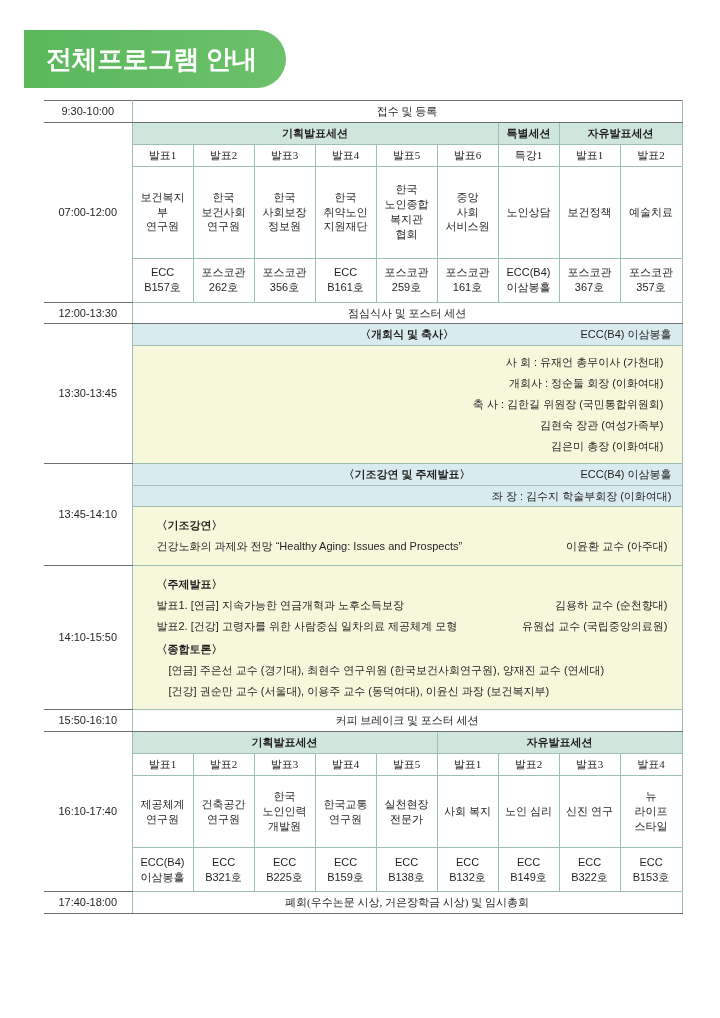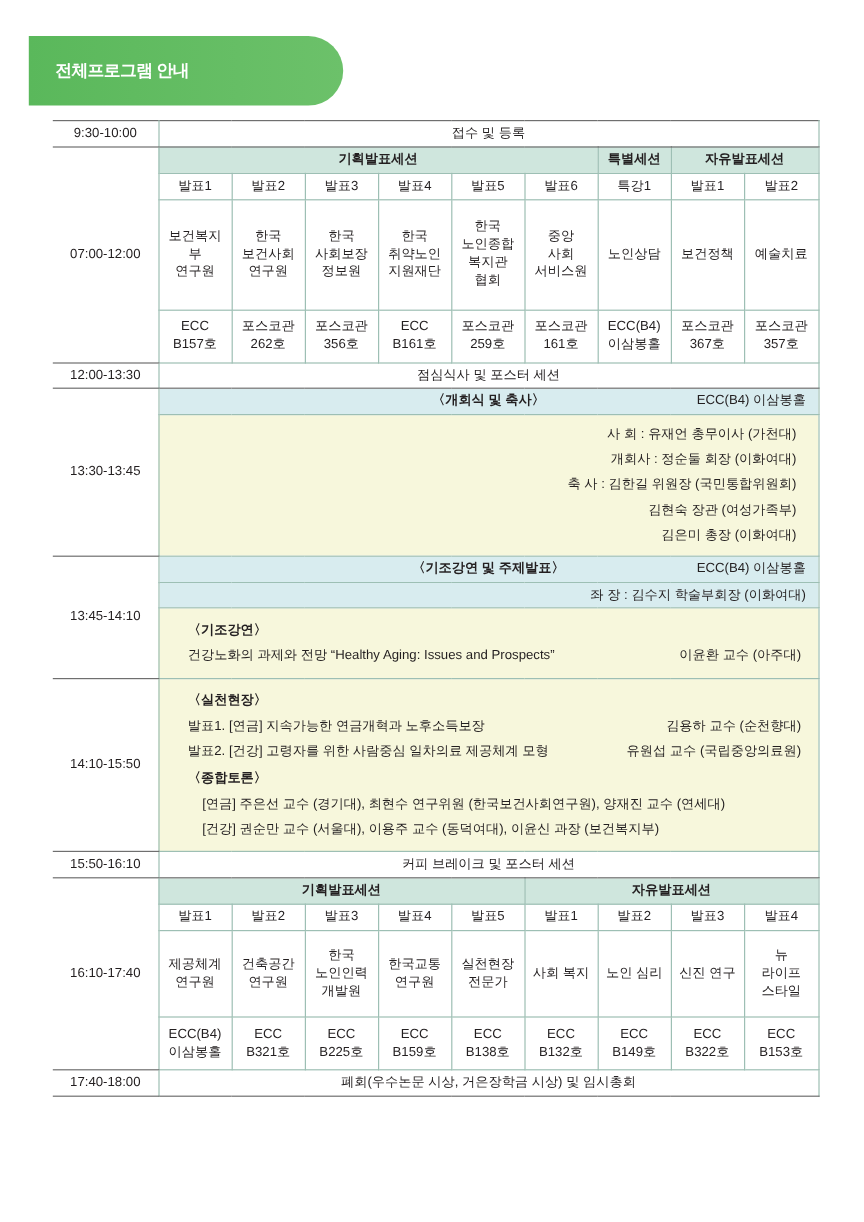--- a/index.html
+++ b/index.html
@@ -25,21 +25,21 @@
     width: 262px;
     height: 58px;
     background: #5cb85c;
     background: linear-gradient(90deg, #5ab85b 0%, #6cc16a 100%);
     border-radius: 0 29px 29px 0;
     display: flex;
     align-items: center;
   }
   .banner-title {
     color: #ffffff;
-    font-size: 14px;
+    font-size: 26px;
     font-weight: bold;
     letter-spacing: -0.5px;
     padding-left: 22px;
   }
   
   .schedule {
     position: absolute;
     left: 44px;
     top: 100px;
     width: 638px;
@@ -73,21 +73,21 @@
   .plain {
     background: #ffffff;
     text-align: left;
     padding-left: 12px;
   }
   .center { text-align: center; }
   .hdr-green {
     background: #cfe6dd;
     font-weight: bold;
   }
-  .cell-white { background: #ffffff; }
+  .cell-white { background: #ffffff; font-family: Liberation Serif, serif; }
   .cell-body { background: #ffffff; }
   .yellow { background: #f7f7dc; }
   .title-strip {
     background: #d8ecef;
     text-align: left;
     padding: 3px 10px;
     position: relative;
     font-weight: bold;
     margin-left: 38px;
   }
@@ -256,21 +256,21 @@
           <div class="two-col rowline">
             <span class="l">건강노화의 과제와 전망 “Healthy Aging: Issues and Prospects”</span>
             <span class="r">이윤환 교수 (아주대)</span>
           </div>
         </td>
       </tr>
 
       <tr>
         <td class="timecol">14:10-15:50</td>
         <td colspan="9" class="yellow" style="padding:8px 0;">
-          <div class="indent rowline" style="font-weight:bold;">〈실천현장〉</div>
+          <div class="indent rowline" style="font-weight:bold;">〈주제발표〉</div>
           <div class="two-col rowline">
             <span class="l">발표1. [연금] 지속가능한 연금개혁과 노후소득보장</span>
             <span class="r">김용하 교수 (순천향대)</span>
           </div>
           <div class="two-col rowline">
             <span class="l">발표2. [건강] 고령자를 위한 사람중심 일차의료 제공체계 모형</span>
             <span class="r">유원섭 교수 (국립중앙의료원)</span>
           </div>
           <div class="indent rowline" style="font-weight:bold; margin-top:2px;">〈종합토론〉</div>
           <div class="indent2 rowline">[연금] 주은선 교수 (경기대), 최현수 연구위원 (한국보건사회연구원), 양재진 교수 (연세대)</div>

